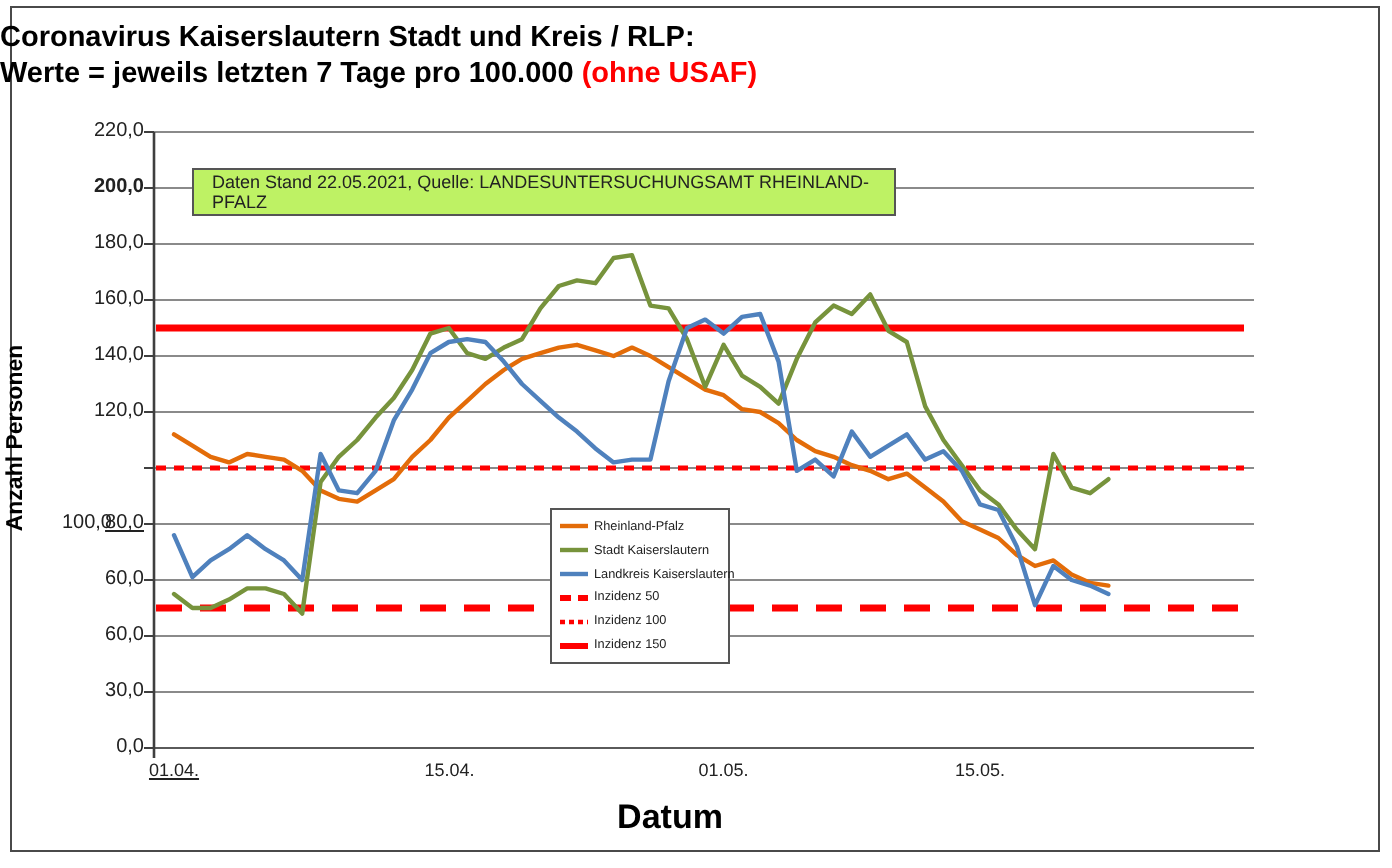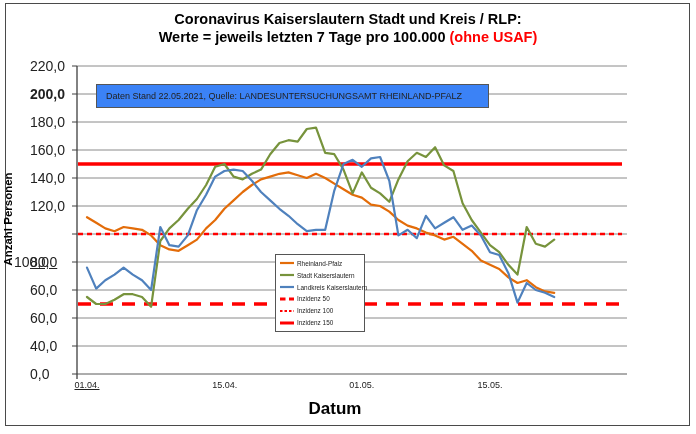--- a/index.html
+++ b/index.html
@@ -1,30 +1,30 @@
 <!DOCTYPE html>
 <html><head>
 <meta charset="utf-8">
 <style>
   html,body{margin:0;padding:0;background:#fff;}
   .figure{position:relative;width:696px;height:434px;background:#fff;overflow:hidden;
           font-family:"Liberation Sans",sans-serif;}
   .outer-border{position:absolute;left:5px;top:3px;width:685px;height:423px;
                 border:1px solid #4a4a4a;box-sizing:border-box;}
-  .title{position:absolute;left:0;top:10px;width:696px;text-align:center;
+  .title{position:absolute;left:0;top:10px;width:696px;
          font-weight:bold;font-size:14.5px;line-height:18px;color:#000;}
   .title .red{color:#ff0000;margin-top:32px;}
-  .infobox{position:absolute;left:96px;top:84px;width:393px;height:24px;
-           border:1px solid #555;background:#3b82f6;box-sizing:border-box;
+  .infobox{position:absolute;left:96px;top:84px;width:352px;height:24px;
+           border:1px solid #555;background:#bef264;box-sizing:border-box;
            font-size:9px;color:#222;display:flex;align-items:center;padding-left:9px;z-index:3;}
   .ylabel{position:absolute;left:-57px;top:213px;width:130px;text-align:center;
           transform:rotate(-90deg);font-weight:bold;font-size:11.5px;color:#000;}
   .xlabel{position:absolute;left:235px;top:399px;width:200px;text-align:center;
           font-weight:bold;font-size:17px;color:#000;}
-  .ytick{position:absolute;width:42px;font-size:14px;color:#222;line-height:10px;}
+  .ytick{position:absolute;width:42px;text-align:right;font-size:10px;color:#222;line-height:10px;}
   .xtick{position:absolute;width:44px;text-align:center;font-size:9px;color:#222;line-height:10px;}
   .legend{position:absolute;left:275px;top:254px;width:90px;height:78px;
           border:1px solid #555;background:#fff;box-sizing:border-box;z-index:3;
           display:flex;flex-direction:column;justify-content:space-evenly;padding:2px 0 2px 4px;}
   .legend-item{display:flex;align-items:center;height:11px;}
   .legend-item svg{flex:0 0 14px;margin-right:3px;}
   .legend-label{font-size:6.4px;color:#222;white-space:nowrap;}
   svg.plot{position:absolute;left:0;top:0;z-index:1;}
 </style>
 </head>
@@ -83,21 +83,21 @@
       <div class="ytick" style="left: 30px; top: 61px;">220,0</div>
       <div class="ytick" style="left: 30px; top: 89px; font-weight: bold;">200,0</div>
       <div class="ytick" style="left: 30px; top: 117px;">180,0</div>
       <div class="ytick" style="left: 30px; top: 145px;">160,0</div>
       <div class="ytick" style="left: 30px; top: 173px;">140,0</div>
       <div class="ytick" style="left: 30px; top: 201px;">120,0</div>
       <div class="ytick" style="left: 14px; top: 229px; margin-top: 28px;">100,0</div>
       <div class="ytick" style="left: 30px; top: 257px; text-decoration: underline;">80,0</div>
       <div class="ytick" style="left: 30px; top: 285px;">60,0</div>
       <div class="ytick" style="left: 30px; top: 313px;">60,0</div>
-      <div class="ytick" style="left: 30px; top: 341px;">40,0</div>
+      <div class="ytick" style="left: 30px; top: 341px;">30,0</div>
       <div class="ytick" style="left: 30px; top: 369px;">0,0</div>
     </div>
   <div id="xticks">
       <div class="xtick" style="left: 65px; top: 380px; text-decoration: underline;">01.04.</div>
       <div class="xtick" style="left: 193.24px; top: 380px; text-align: right;">15.04.</div>
       <div class="xtick" style="left: 339.8px; top: 380px;">01.05.</div>
       <div class="xtick" style="left: 468.04px; top: 380px;">15.05.</div>
     </div>
 
   <div class="legend" id="legend">

